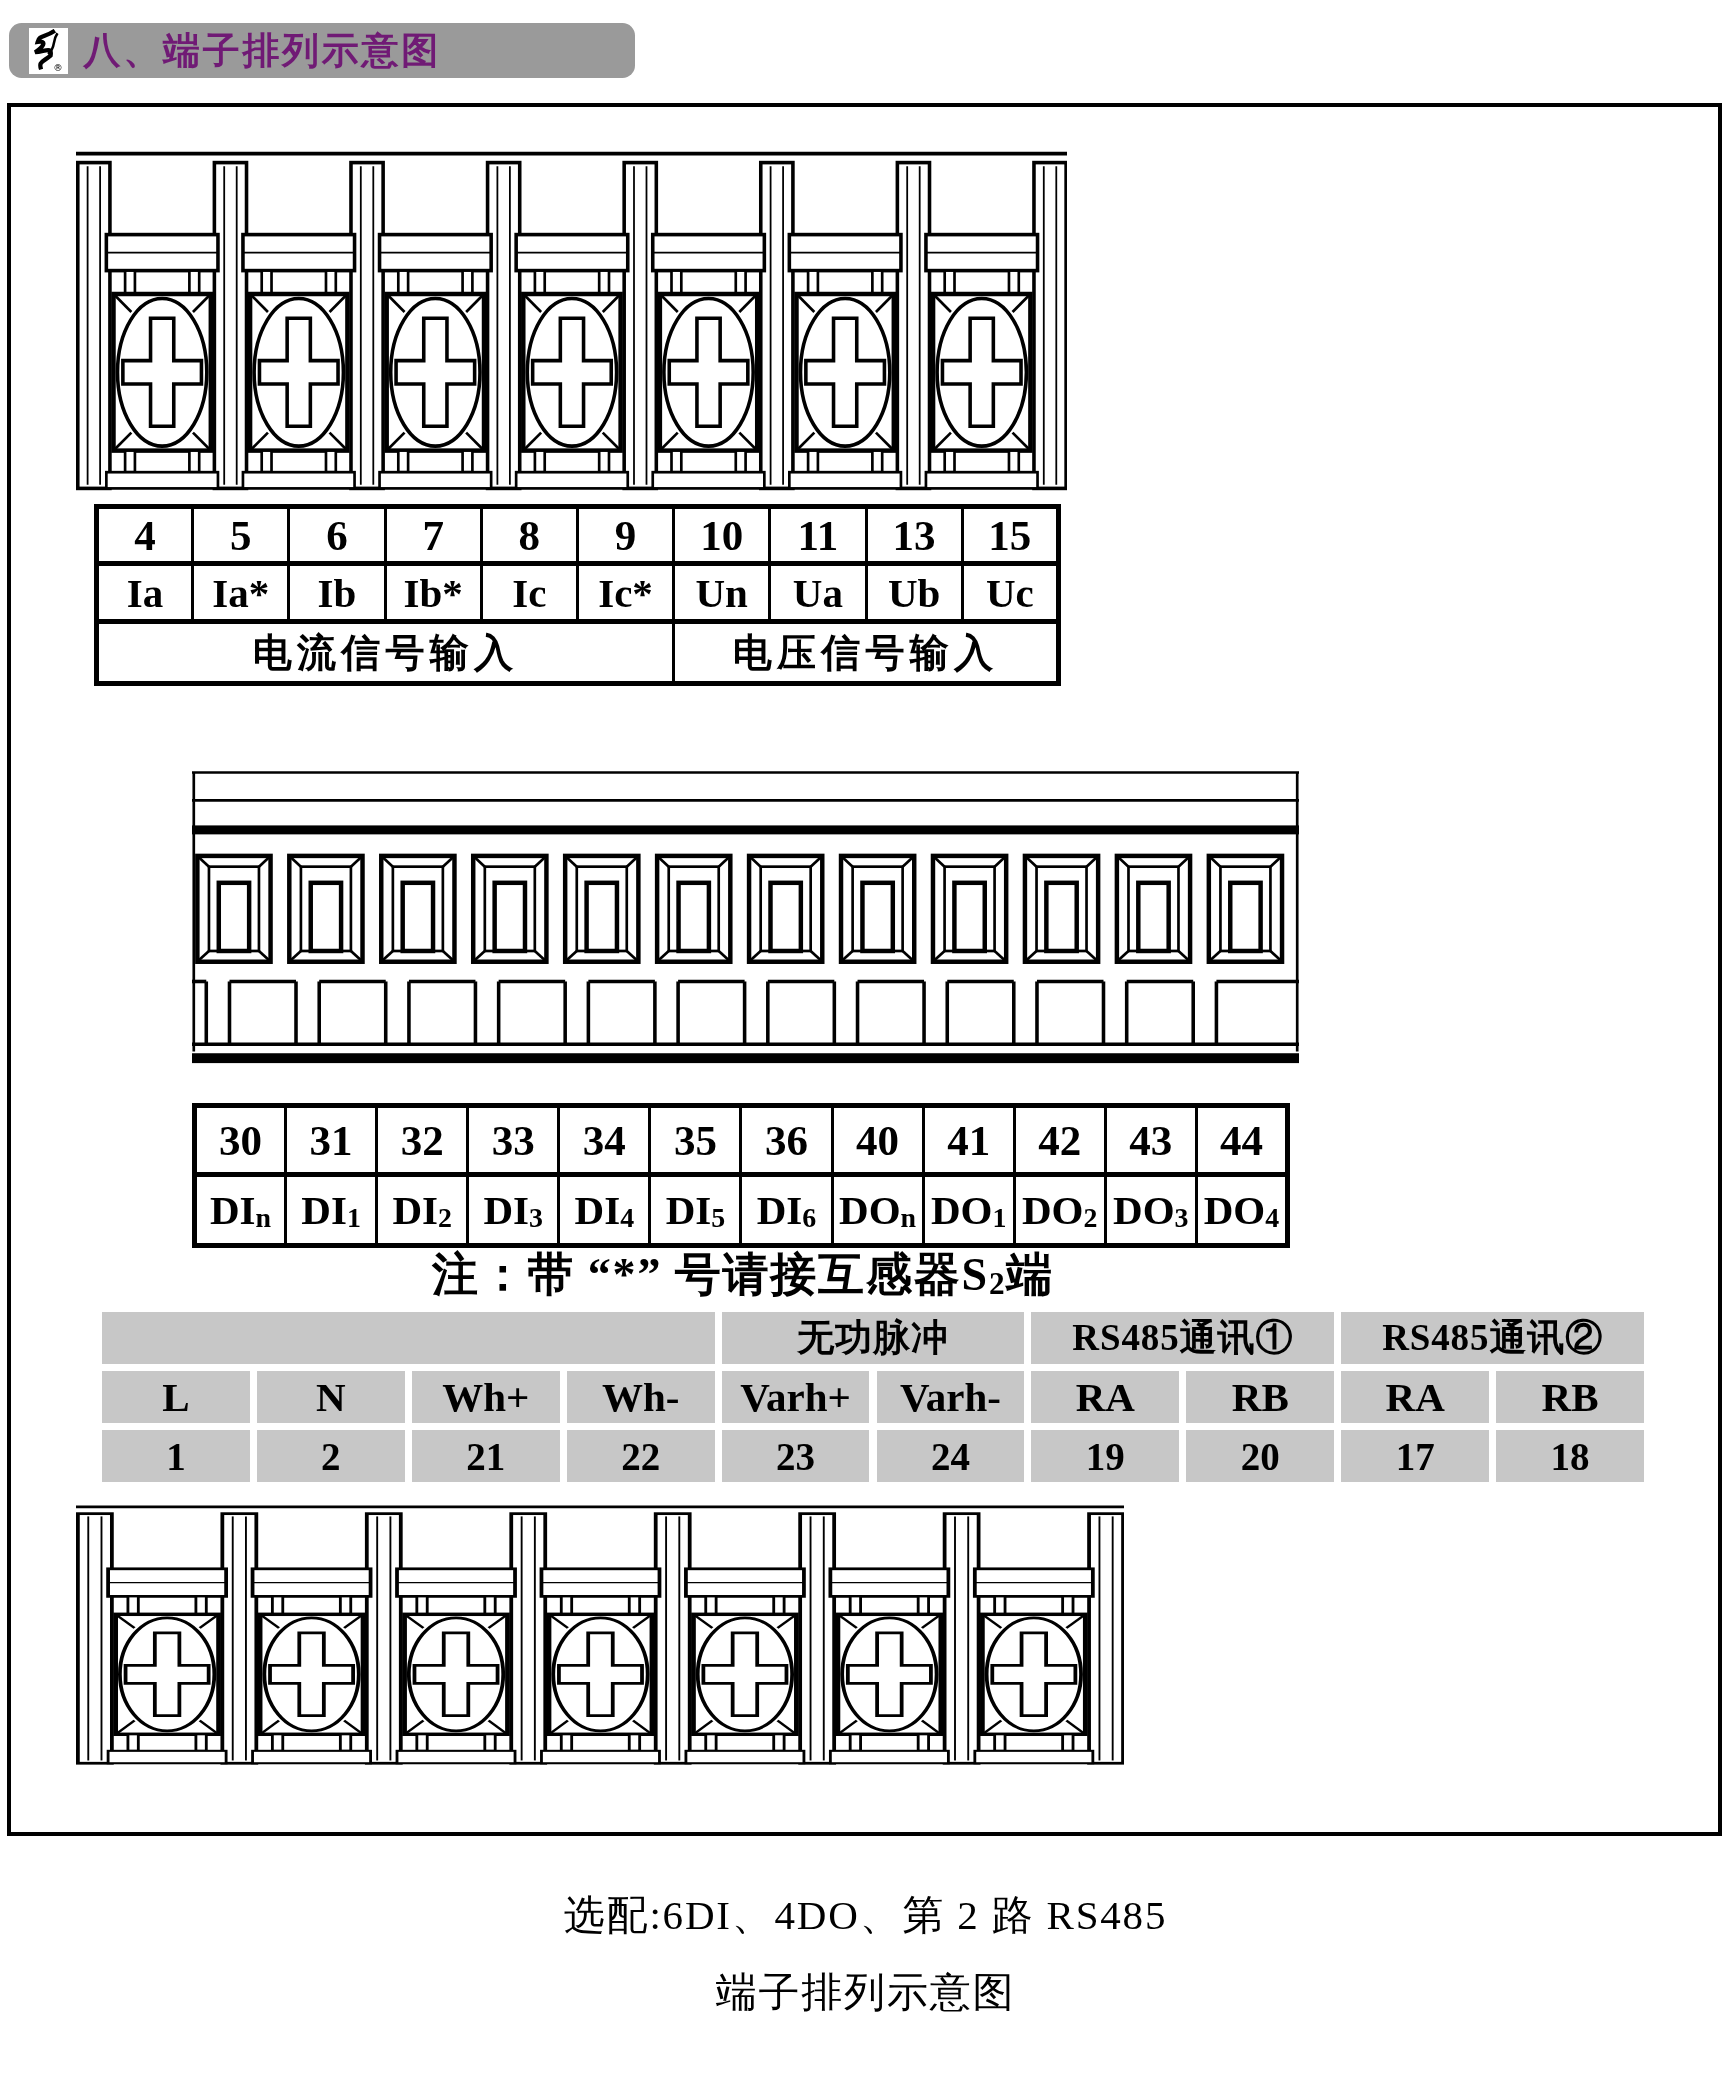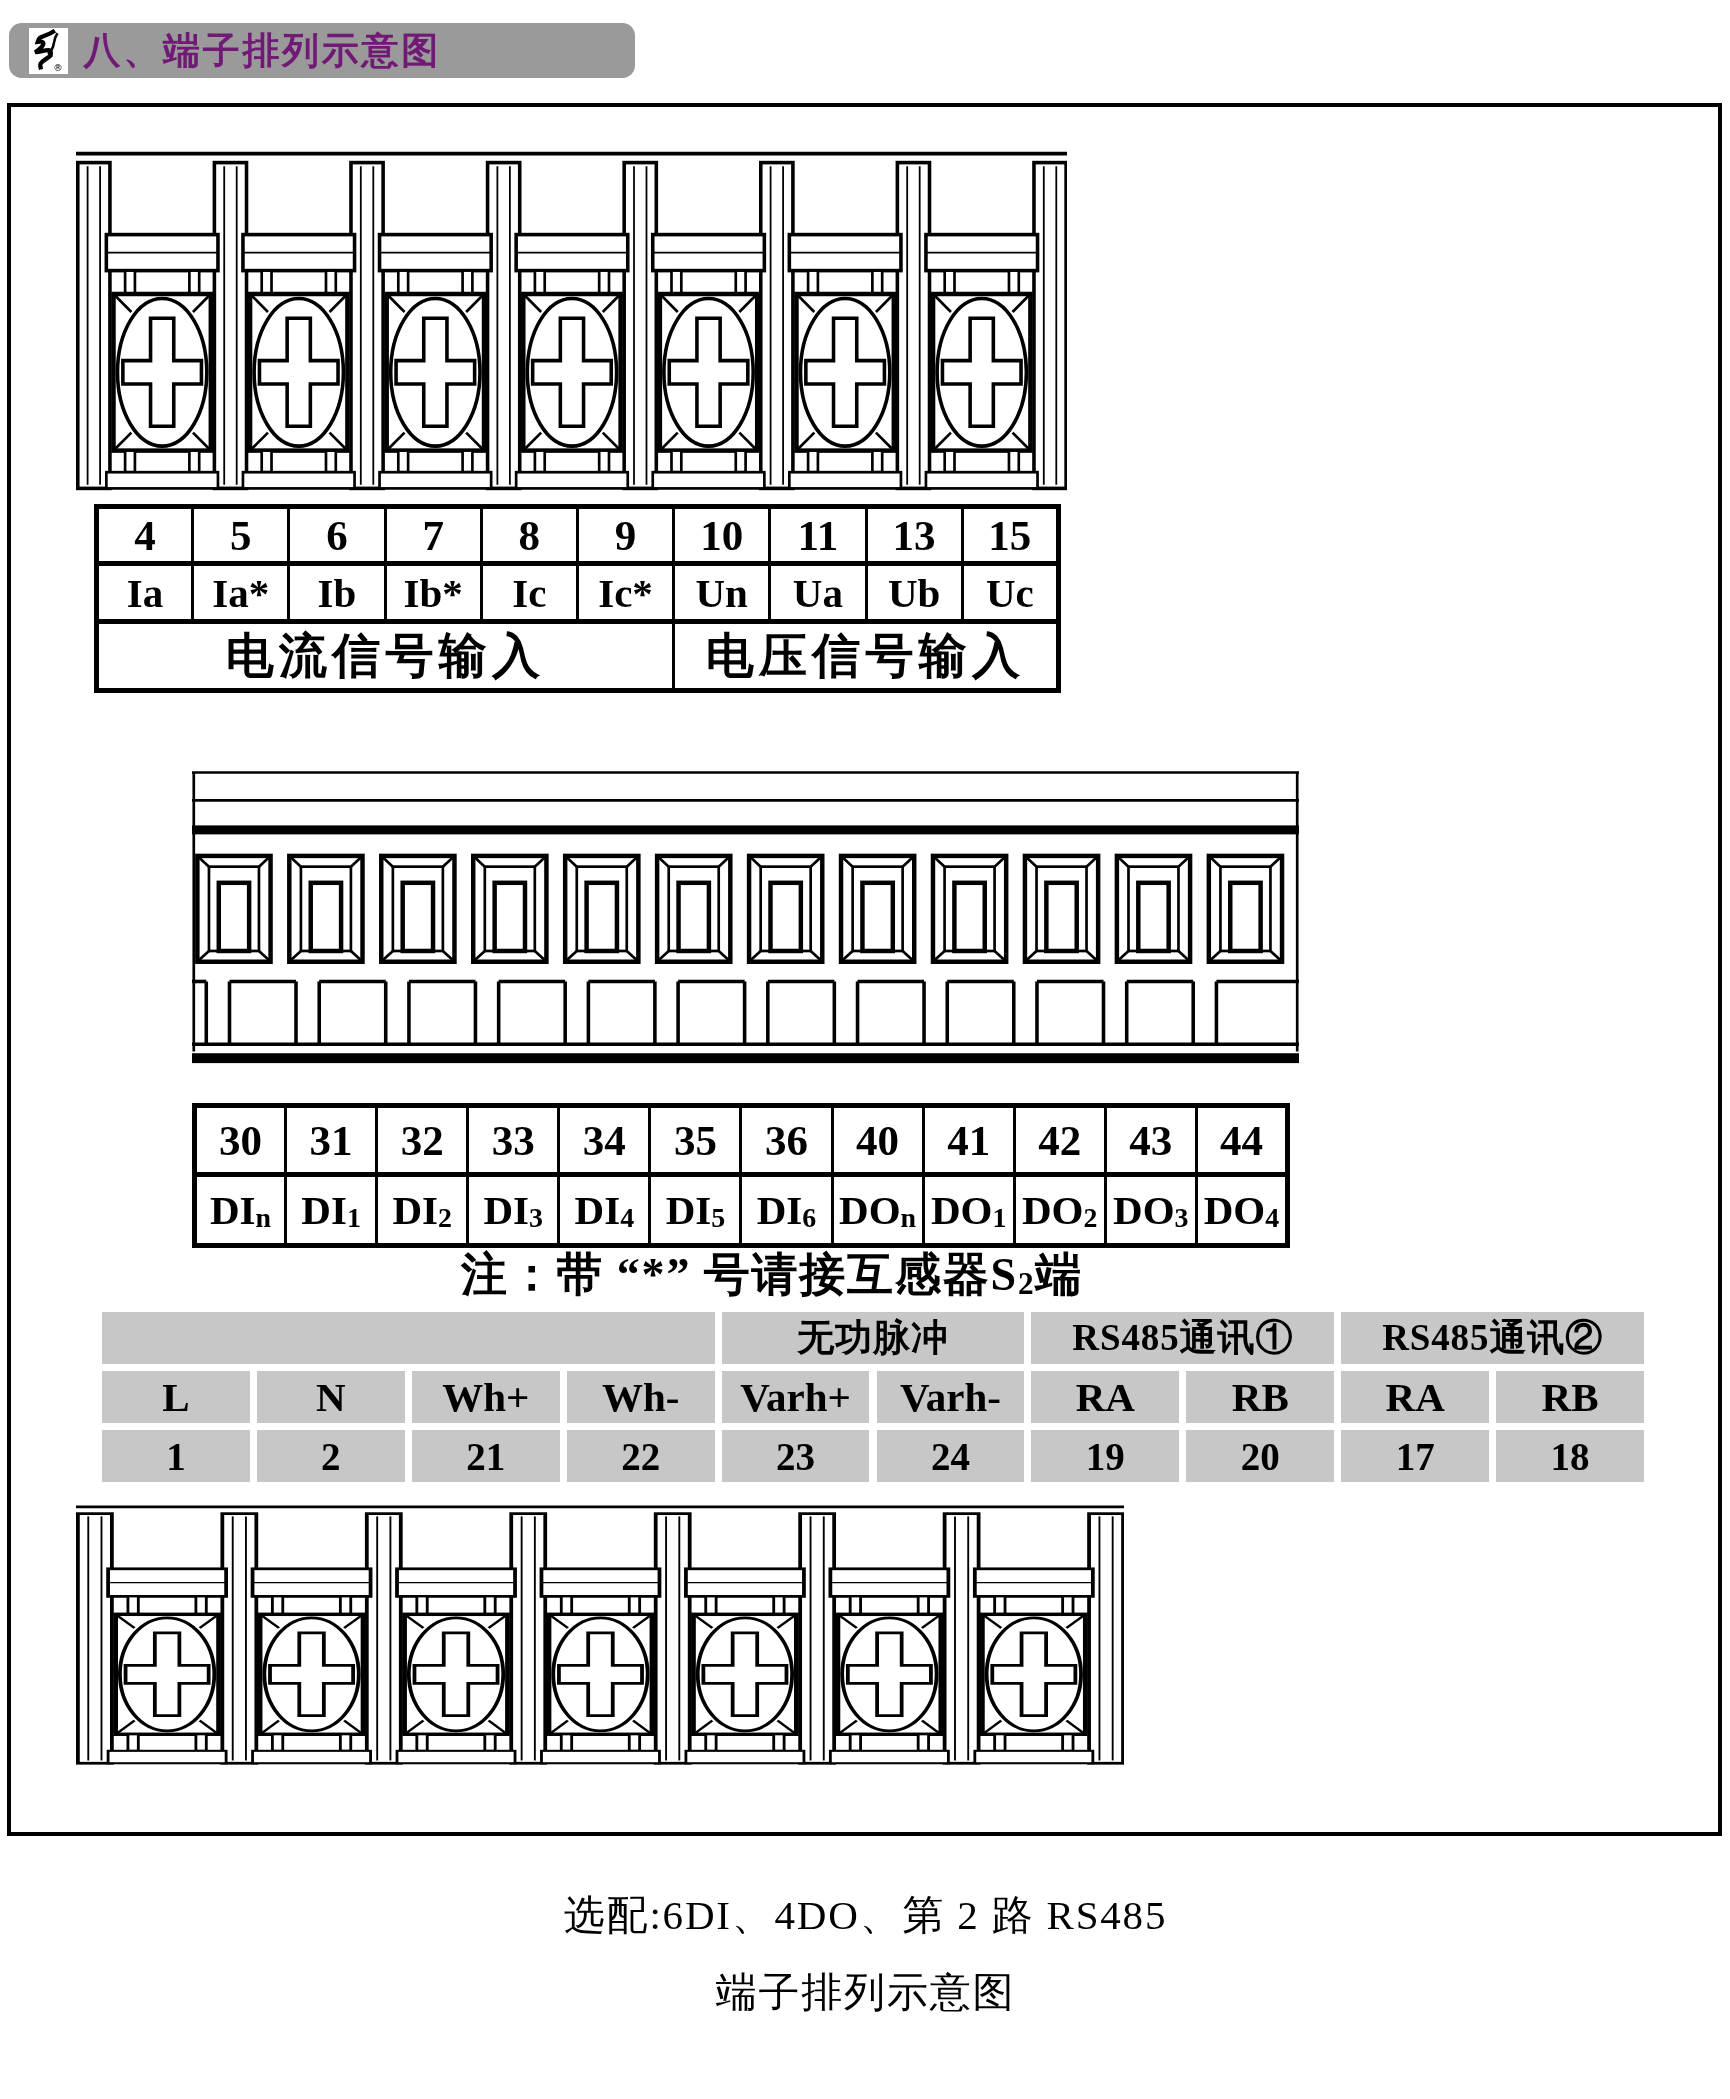--- a/index.html
+++ b/index.html
@@ -19,30 +19,30 @@
   
   .mainbox{left:7.1px;top:103px;width:1707px;height:1725px;border:4.5px solid #000;background:#fff;}
 
   
   table{border-collapse:collapse;table-layout:fixed;background:#fff;}
   td{text-align:center;font-weight:bold;padding:0;overflow:hidden;white-space:nowrap;}
   .t1{left:94px;top:504px;width:967px;border:5.3px solid #000;}
   .t1 td{border:3.6px solid #000;}
   .t1 tr.r-num td{height:52px;font-size:43px;}
   .t1 tr.r-lab td{height:53px;font-size:41px;border-top:5.3px solid #000;}
-  .t1 tr.r-grp td{height:57px;font-size:48px;border-top:5.3px solid #000;letter-spacing:5.3px;}
+  .t1 tr.r-grp td{height:57px;font-size:39px;border-top:5.3px solid #000;letter-spacing:5.3px;}
 
   .t2{left:192px;top:1103px;width:1098px;border:5.3px solid #000;}
   .t2 td{border:3.6px solid #000;}
   .t2 tr.r-num td{height:64px;font-size:43px;}
   .t2 tr.r-lab td{height:66px;font-size:41px;border-top:5.3px solid #000;}
   .sub{font-size:0.68em;vertical-align:-0.12em;}
 
   
-  .note{left:148px;top:1244px;width:1248px;height:62px;font-size:46px;font-weight:bold;
+  .note{left:119px;top:1244px;width:1248px;height:62px;font-size:46px;font-weight:bold;
         text-align:center;line-height:62px;letter-spacing:1.8px;}
   .note .star{margin:0 12.5px;}
 
   
   .gray{left:102px;top:1312px;width:1542px;display:grid;
         grid-template-columns:repeat(10,1fr);gap:7.1px;}
   .gcell{background:#c7c7c7;height:52px;display:flex;align-items:center;
          justify-content:center;font-weight:bold;}
   .ghead{font-size:37px;letter-spacing:0.9px;}
   .gspan4{grid-column:span 4;display:flex;}

